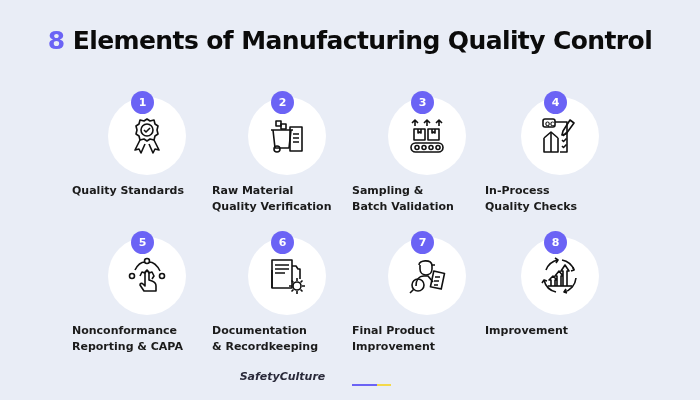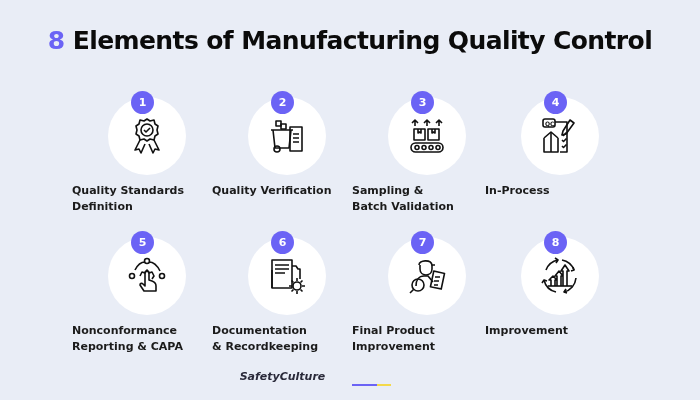--- a/index.html
+++ b/index.html
@@ -24,37 +24,37 @@
     <svg viewBox="0 0 40 40" fill="none" stroke="#111" stroke-width="1.6" stroke-linejoin="round">
         <path d="M20 3l3 2 4-1 1 4 3 2-1 4 1 4-3 2-1 4-4-1-3 2-3-2-4 1-1-4-3-2 1-4-1-4 3-2 1-4 4 1z"></path>
         <circle cx="20" cy="14" r="6"></circle>
         <path d="M17 14l2 2 4-4"></path>
         <path d="M13 24l-5 10 4-1 2 4 4-9M27 24l5 10-4-1-2 4-4-9"></path>
       </svg>
     <div class="badge">1</div>
   </div>
   <div class="label">
       <div>Quality Standards</div>
-      <div>Definition</div>
     </div>
 </div>
 
 <div class="item" style="left:212px; top:97px;">
   <div class="circle">
     <svg viewBox="0 0 40 40" fill="none" stroke="#111" stroke-width="1.6" stroke-linejoin="round">
         <rect x="9" y="5" width="5" height="5"></rect>
         <rect x="14" y="8" width="5" height="5"></rect>
         <path d="M4 14h22M6 14l2 18h14l2-18"></path>
         <circle cx="10" cy="33" r="3"></circle>
         <path d="M23 11h12v24H23z"></path>
         <path d="M26 18h6M26 22h6M26 26h6"></path>
       </svg>
     <div class="badge">2</div>
   </div>
   <div class="label">
+      <div>Raw Material</div>
       <div>Quality Verification</div>
     </div>
 </div>
 
 <div class="item" style="left:352px; top:97px;">
   <div class="circle">
     <svg viewBox="0 0 40 40" fill="none" stroke="#111" stroke-width="1.6" stroke-linejoin="round">
         <path d="M8 10V4M5 7l3-3 3 3M20 10V4M17 7l3-3 3 3M32 10V4M29 7l3-3 3 3"></path>
         <rect x="7" y="13" width="11" height="11"></rect>
         <rect x="21" y="13" width="11" height="11"></rect>
@@ -81,20 +81,21 @@
         <path d="M15 6h12v30H20"></path>
         <path d="M22 18l1.5 1.5 3-3M22 24l1.5 1.5 3-3M22 30l1.5 1.5 3-3"></path>
         <path d="M30 4l4 3-8 11-4 1 1-4z"></path>
         <path d="M4 22l7-6 7 6M4 22v14h14V22"></path>
         <path d="M11 16v20"></path>
       </svg>
     <div class="badge">4</div>
   </div>
   <div class="label">
       <div>In-Process</div>
+      <div>Quality Checks</div>
     </div>
 </div>
 
 <div class="item" style="left:72px; top:237px;">
   <div class="circle">
     <svg viewBox="0 0 40 40" fill="none" stroke="#111" stroke-width="1.6" stroke-linejoin="round">
         <circle cx="20" cy="5" r="2.5"></circle>
         <circle cx="5" cy="20" r="2.5"></circle>
         <circle cx="35" cy="20" r="2.5"></circle>
         <path d="M8 14c3-6 7-8 10-8M22 6c4 0 8 3 11 9"></path>

